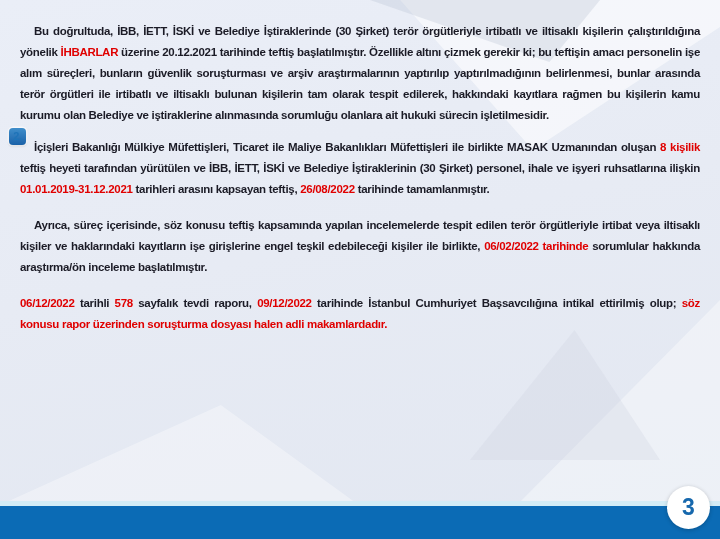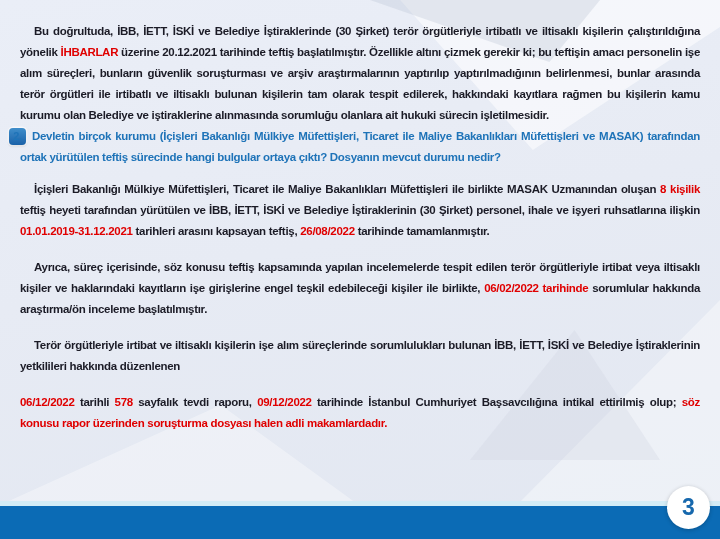--- a/index.html
+++ b/index.html
@@ -68,27 +68,26 @@
   <div class="decor d1"></div>
   <div class="decor d2"></div>
   <div class="decor d3"></div>
   <div class="decor d4"></div>
   <div class="decor d5"></div>
 
   <div class="content">
 
     <p class="indent"><span>Bu doğrultuda, İBB, İETT, İSKİ ve Belediye İştiraklerinde (30 Şirket) terör örgütleriyle irtibatlı ve iltisaklı kişilerin çalıştırıldığına yönelik </span><span class="red">İHBARLAR</span><span> üzerine 20.12.2021 tarihinde teftiş başlatılmıştır. Özellikle altını çizmek gerekir ki; bu teftişin amacı personelin işe alım süreçleri, bunların güvenlik soruşturması ve arşiv araştırmalarının yaptırılıp yaptırılmadığının belirlenmesi, bunlar arasında terör örgütleri ile irtibatlı ve iltisaklı bulunan kişilerin tam olarak tespit edilerek, hakkındaki kayıtlara rağmen bu kişilerin kamu kurumu olan Belediye ve iştiraklerine alınmasında sorumluğu olanlara ait hukuki sürecin işletilmesidir.</span></p>
 
-    <p class="question"><span class="badge">2.</span><span>Devletin birçok kurumu (İçişleri Bakanlığı Mülkiye Müfettişleri, Ticaret ile Maliye Bakanlıkları Müfettişleri ve MASAK) tarafından ortak yürütülen teftiş sürecinde hangi bulgular ortaya çıktı? Dosyanın mevcut durumu nedir?</span></p>
+    <p class="question"><span class="badge">2.</span></p>
 
     <p class="indent mt11"><span>İçişleri Bakanlığı Mülkiye Müfettişleri, Ticaret ile Maliye Bakanlıkları Müfettişleri ile birlikte MASAK Uzmanından oluşan </span><span class="red">8 kişilik</span><span> teftiş heyeti tarafından yürütülen ve İBB, İETT, İSKİ ve Belediye İştiraklerinin (30 Şirket) personel, ihale ve işyeri ruhsatlarına ilişkin </span><span class="red">01.01.2019-31.12.2021</span><span> tarihleri arasını kapsayan teftiş, </span><span class="red">26/08/2022</span><span> tarihinde tamamlanmıştır.</span></p>
 
     <p class="indent mt15"><span>Ayrıca, süreç içerisinde, söz konusu teftiş kapsamında yapılan incelemelerde tespit edilen terör örgütleriyle irtibat veya iltisaklı kişiler ve haklarındaki kayıtların işe girişlerine engel teşkil edebileceği kişiler ile birlikte, </span><span class="red">06/02/2022 tarihinde</span><span> sorumlular hakkında araştırma/ön inceleme başlatılmıştır.</span></p>
 
-    <p class="indent mt15"><span>Terör örgütleriyle irtibat ve iltisaklı kişilerin işe alım süreçlerinde sorumlulukları bulunan İBB, İETT, İSKİ ve Belediye İştiraklerinin yetkilileri hakkında düzenlenen</span></p>
 
     <p class="mt15"><span class="red">06/12/2022</span><span> tarihli </span><span class="red">578</span><span> sayfalık tevdi raporu, </span><span class="red">09/12/2022</span><span> tarihinde </span><span class="underline">İstanbul Cumhuriyet Başsavcılığına</span><span> intikal ettirilmiş olup; </span><span class="red">söz konusu rapor üzerinden soruşturma dosyası halen adli makamlardadır.</span></p>
 
   </div>
 
   <div class="footer-line"></div>
   <div class="footer-bar"></div>
   <div class="page-circle">
       <span>3</span>
     </div>

